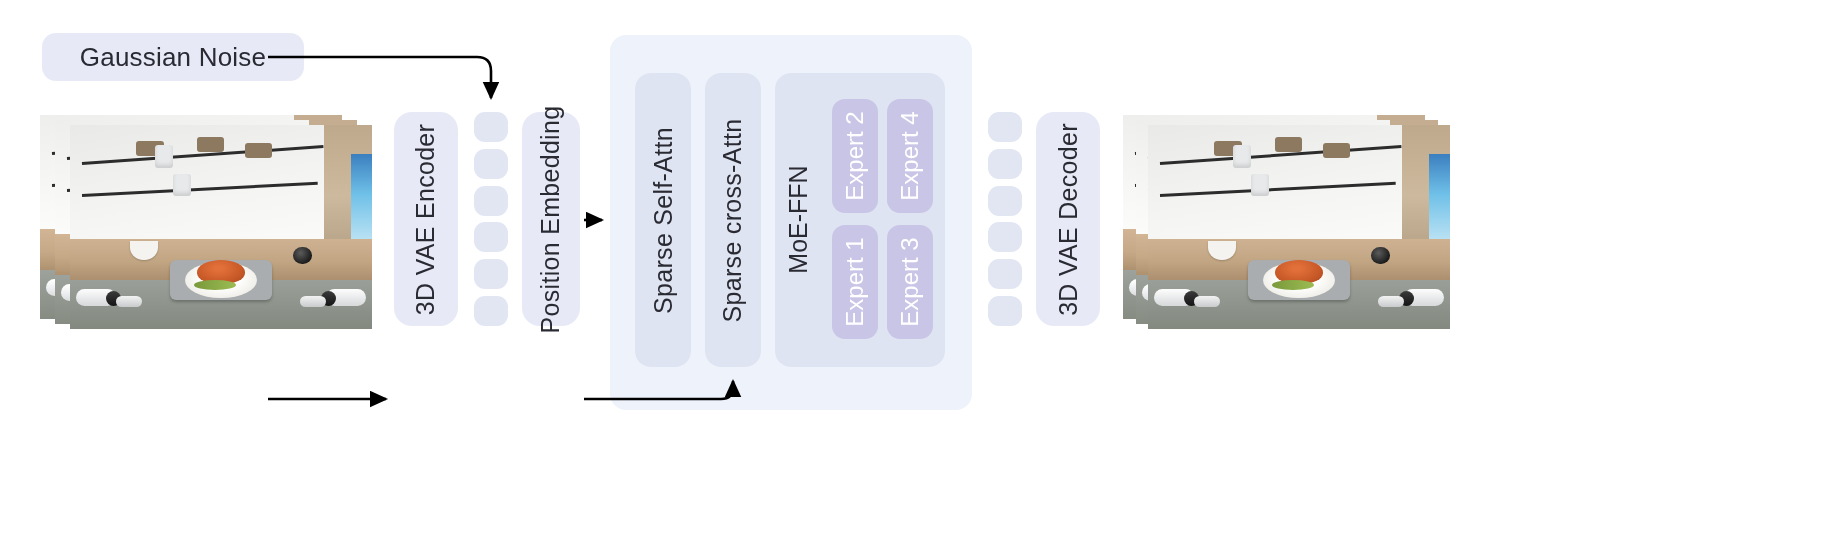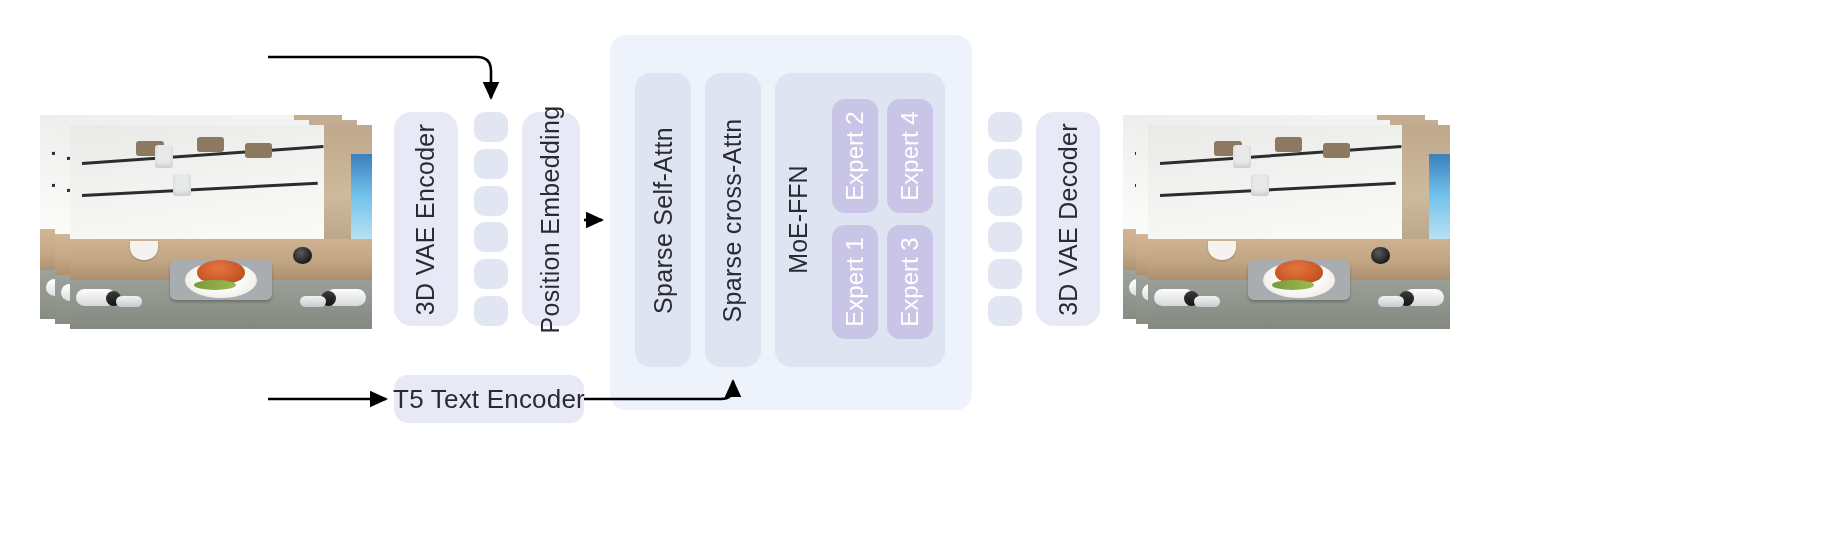--- a/index.html
+++ b/index.html
@@ -266,25 +266,25 @@
         </div>
         <div class="sc-arm-r">
           <div class="sc-armseg armA" style="right:0%; top:30%; width:60%; height:30%;"></div>
           <div class="sc-armseg armB" style="right:45%; top:34%; width:22%; height:26%;"></div>
           <div class="sc-armseg armC" style="right:60%; top:42%; width:40%; height:20%;"></div>
         </div>
       </div>
     </div>
   </div>
 
-
-
-  <div class="pill" style="left:394px; top:375px; width:190px; height:48px;">
-    <span>T5 Text Encoder</span>
-  </div>
+  <div class="pill" style="left:42px; top:33px; width:262px; height:48px;">
+    <span>Gaussian Noise</span>
+  </div>
+
+
 
   <div class="vbox" style="left:394px; top:112px; width:64px; height:214px;">
     <span class="vlabel">3D VAE  Encoder</span>
   </div>
 
   <div class="tokencol" style="left:474px; top:112px; width:34px; height:214px;">
     <div class="token" style="height:30px;"></div>
     <div class="token" style="height:30px;"></div>
     <div class="token" style="height:30px;"></div>
     <div class="token" style="height:30px;"></div>

